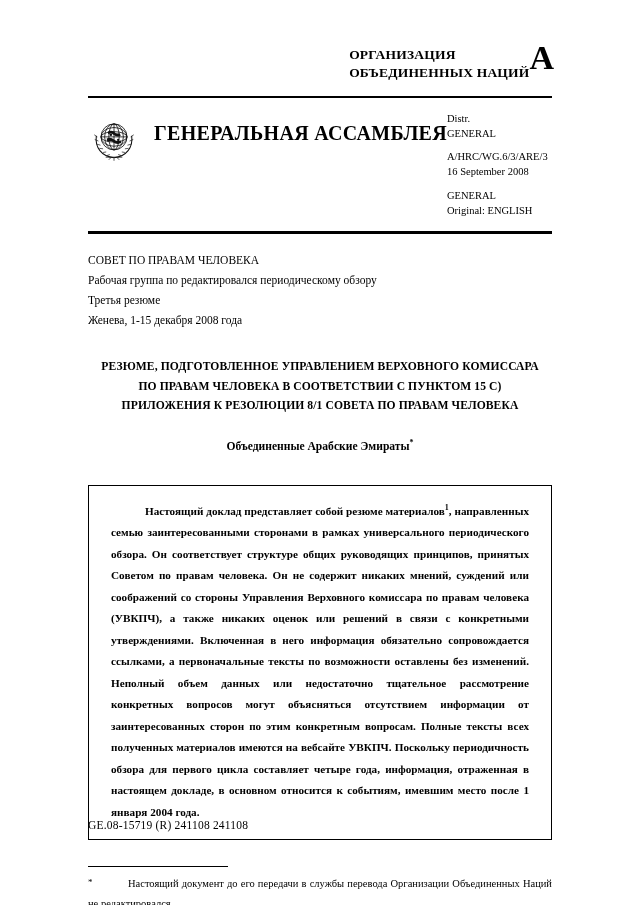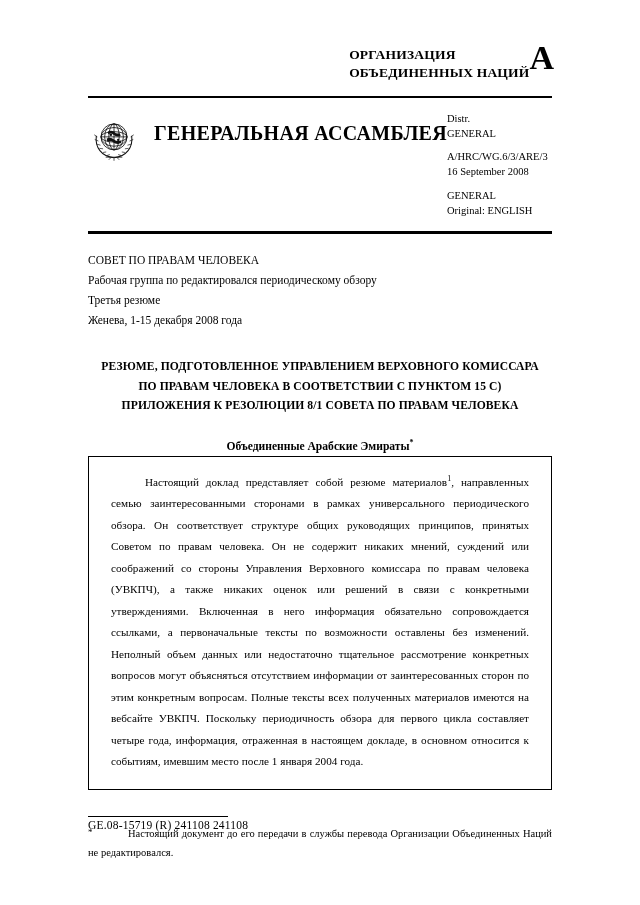--- a/index.html
+++ b/index.html
@@ -113,23 +113,24 @@
   .country {
     margin-top: 22px;
     text-align: center;
     font-weight: bold;
     font-size: 11.6px;
   }
   .country sup { font-size: 8px; vertical-align: super; }
 
   
   .abstract-box {
-    margin-top: 3px;
+    margin-top: 32px;
     border: 1px solid #000;
     padding: 14px 22px 16px 22px;
+    font-weight: bold;
   }
   .abstract-box p {
     margin: 0;
     text-align: justify;
     text-indent: 34px;
     font-size: 11.2px;
     line-height: 1.92;
   }
   .abstract-box sup { font-size: 8px; vertical-align: super; }
 

